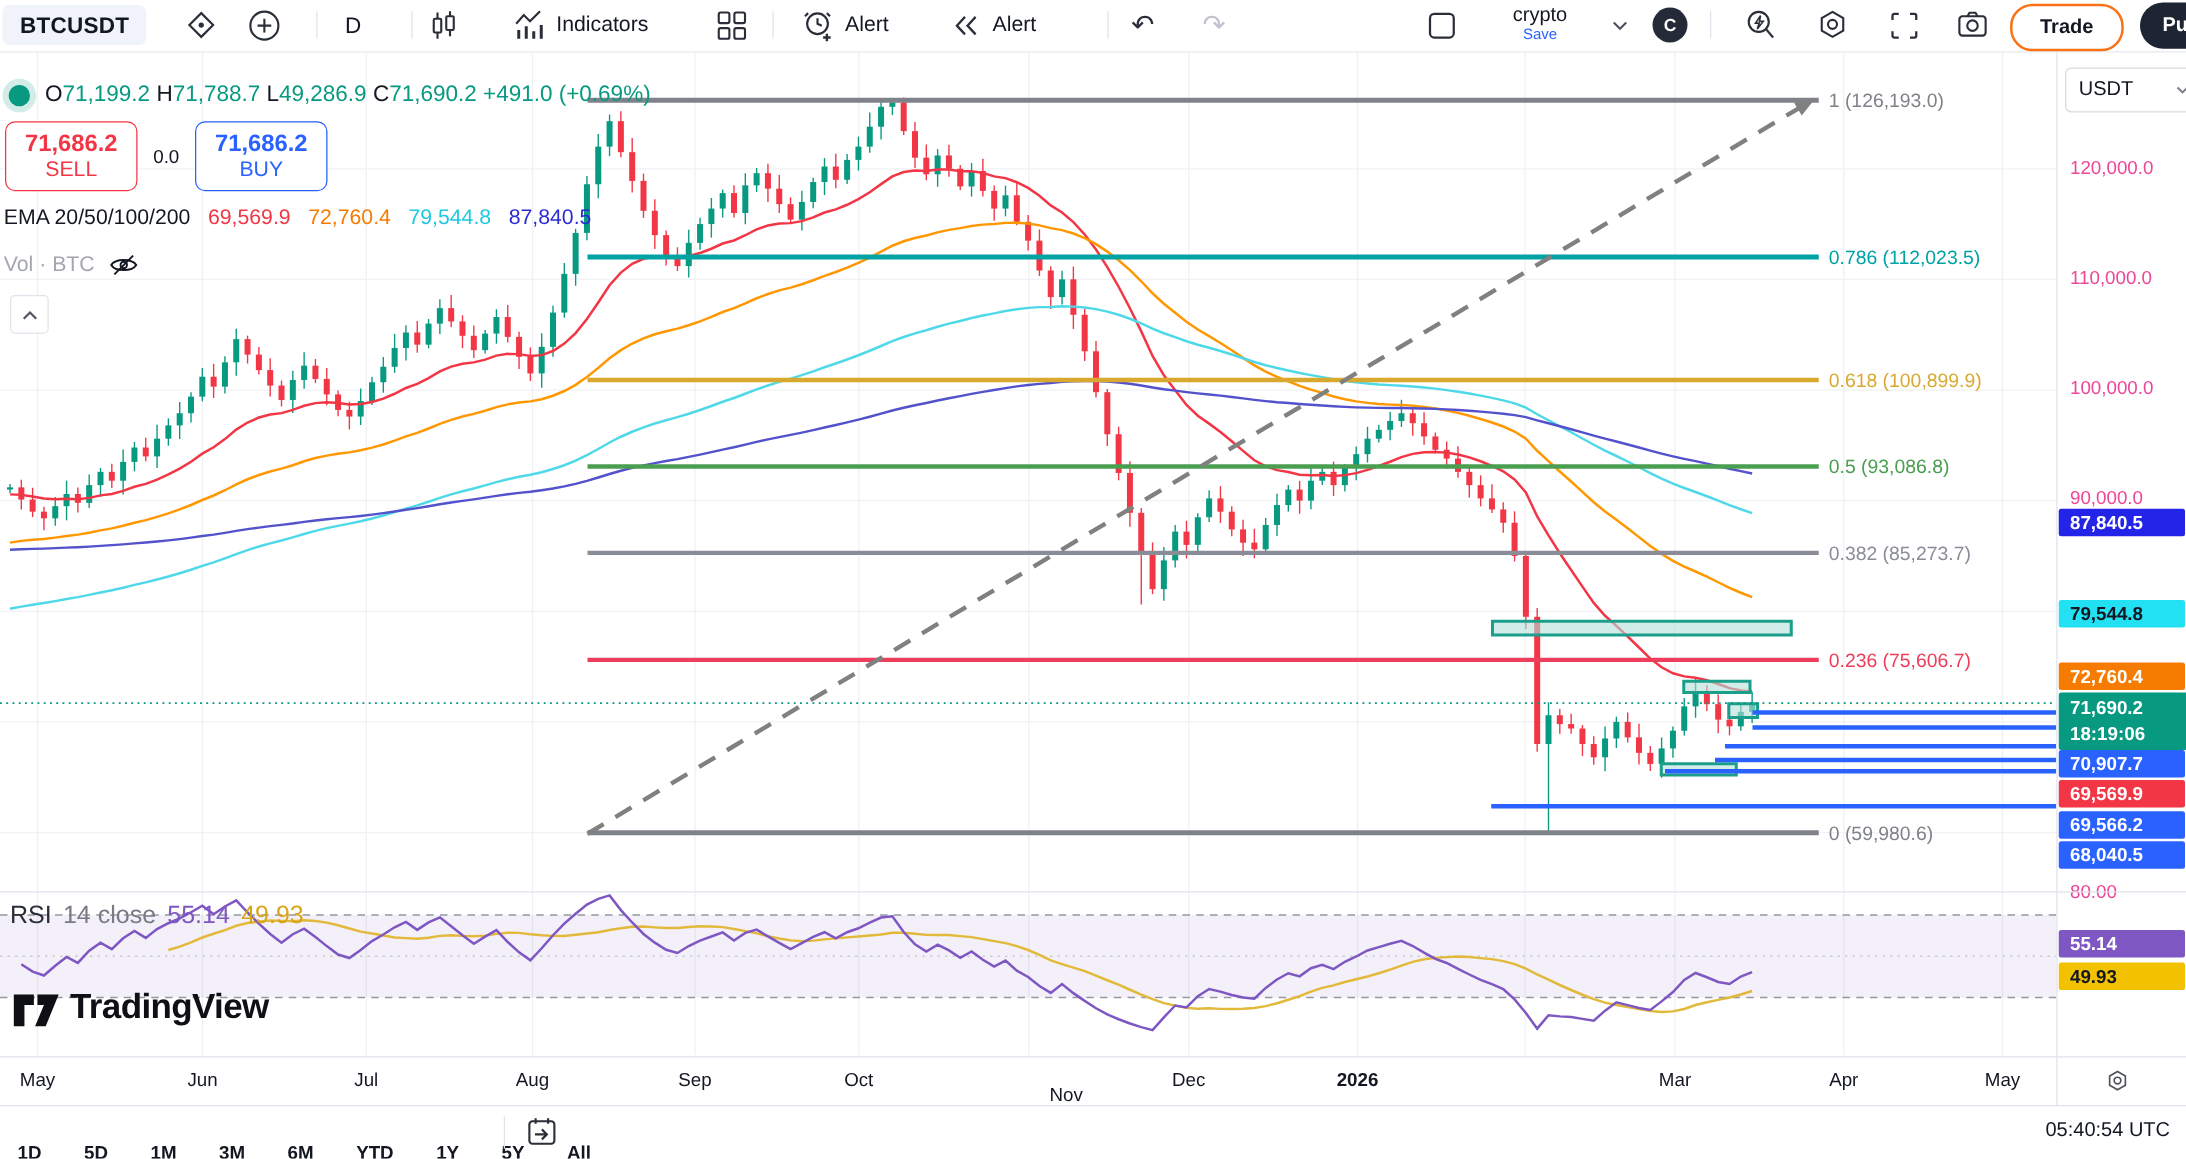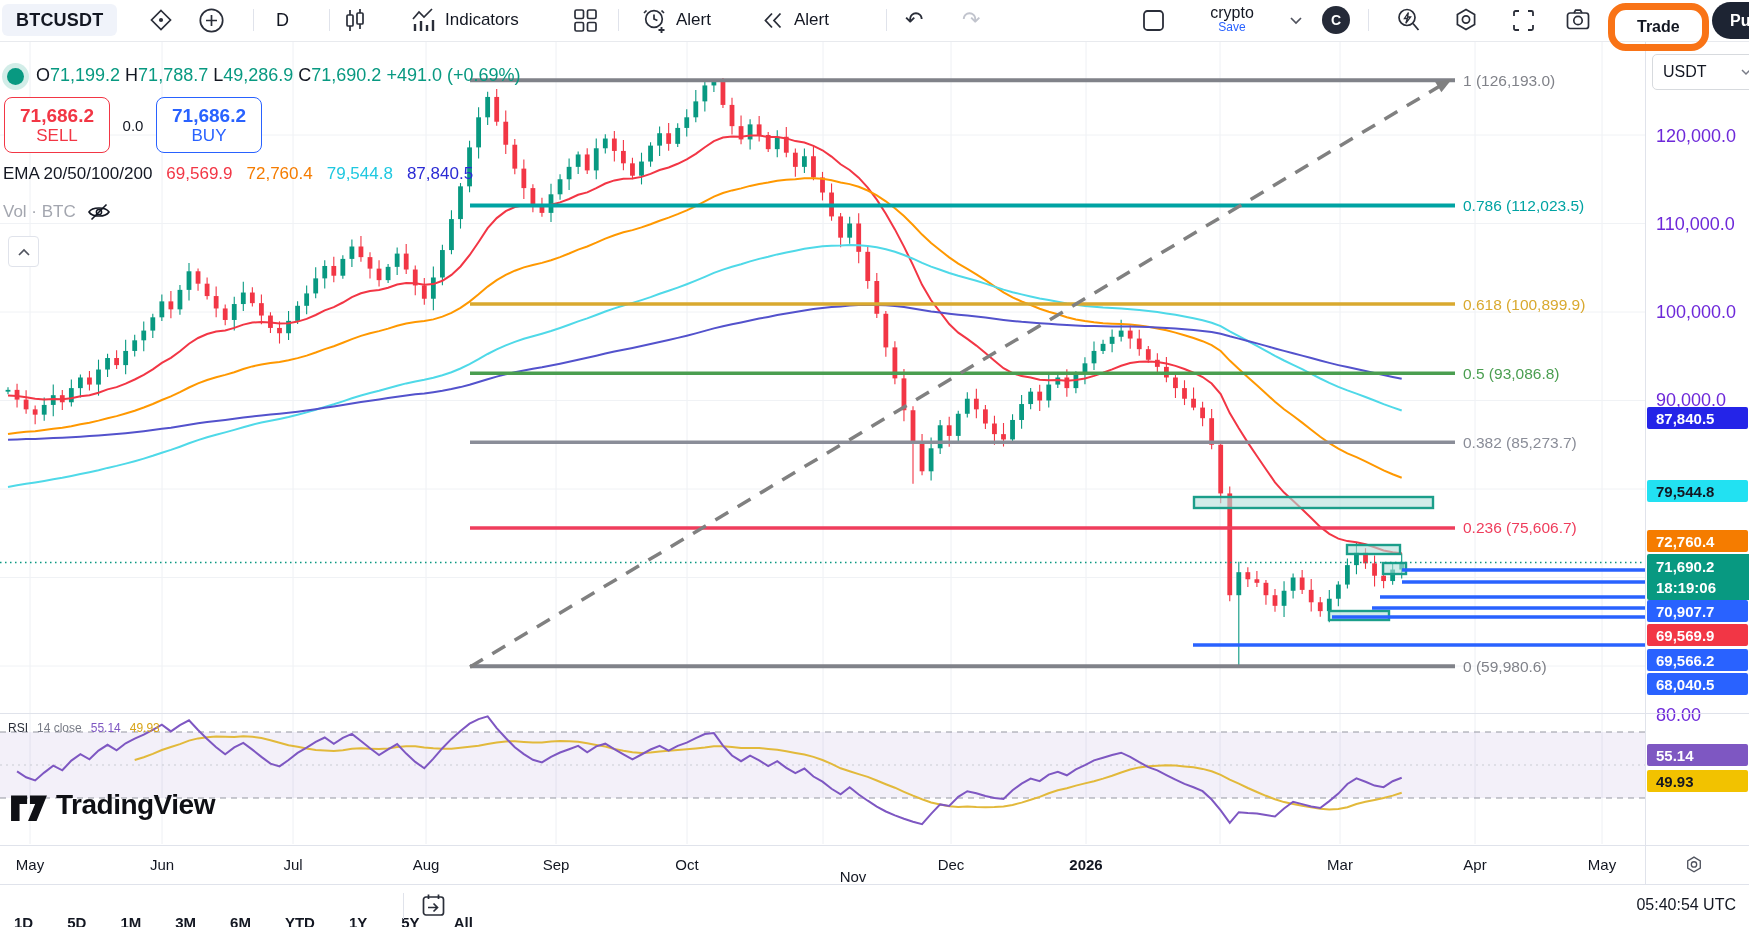--- a/index.html
+++ b/index.html
@@ -15,21 +15,21 @@
   .tb-divider{position:absolute;top:9px;width:1px;height:22px;background:#e0e3eb;}
   .tb-text{font-size:17px;color:#131722;}
   .tf-d{font-size:18px;}
   .with-label{gap:7px;}
   .undo{color:#2a2e39;font-size:22px;} .redo{color:#c1c4cd;font-size:22px;}
   .crypto-block{flex-direction:column;justify-content:center;line-height:15px;align-items:center;}
   .crypto-name{font-size:16px;color:#131722;}
   .save-lbl{font-size:12px;color:#2962ff;}
   .avatar{width:28px;height:28px;border-radius:50%;background:#252a38;color:#fff;font-size:14px;
           font-weight:700;display:flex;align-items:center;justify-content:center;}
-  .trade-pill{border:7px solid #f97316;border-radius:18px;height:34px;top:3px;padding:0 22px;
+  .trade-pill{border:2px solid #f97316;border-radius:18px;height:34px;top:3px;padding:0 22px;
               font-size:16px;font-weight:600;}
   .publish-pill{background:#1d2433;color:#fff;border-radius:19px;height:37px;top:2px;padding:0 18px;
                 font-size:16px;font-weight:600;display:flex;align-items:center;}
   
   .legend-row{position:absolute;left:36px;top:65px;font-size:18px;z-index:20;white-space:nowrap;}
   .legend-row b{font-weight:400;color:#131722;}
   .legend-row span.val{color:#089981;}
   .legend-dot{position:absolute;left:7px;top:68px;width:17px;height:17px;border-radius:50%;
               background:#089981;box-shadow:0 0 0 5px rgba(8,153,129,.18);z-index:20;}
   .trade-widget{position:absolute;left:4px;top:97px;display:flex;align-items:center;z-index:20;}
@@ -39,30 +39,30 @@
   .tw-buy{border:1.5px solid #2962ff;color:#2962ff;margin-left:0;}
   .tw-price{font-size:19px;font-weight:700;line-height:22px;}
   .tw-side{font-size:17px;line-height:18px;}
   .tw-spread{width:46px;text-align:center;font-size:15px;color:#131722;}
   .ema-row{position:absolute;left:3px;top:164px;font-size:17px;z-index:20;display:flex;gap:14px;white-space:nowrap;}
   .vol-row{position:absolute;left:3px;top:199px;font-size:17px;color:#a3a6af;z-index:20;display:flex;
            align-items:center;gap:10px;}
   .collapse-btn{position:absolute;left:8px;top:236px;width:29px;height:29px;border:1px solid #e0e3eb;
                 border-radius:4px;background:#fff;color:#787b86;display:flex;align-items:center;
                 justify-content:center;font-size:14px;z-index:20;cursor:pointer;}
-  .rsi-legend{position:absolute;left:8px;top:721px;font-size:12px;z-index:20;display:flex;gap:9px;
+  .rsi-legend{position:absolute;left:8px;top:721px;font-size:20px;z-index:20;display:flex;gap:9px;
               align-items:center;white-space:nowrap;color:#2a2e39;}
   .tv-logo{position:absolute;left:10px;top:788px;display:flex;align-items:center;gap:8px;z-index:21;cursor:pointer;}
   .tv-logo-text{font-size:28px;font-weight:700;color:#0f1015;letter-spacing:-.5px;}
   
   .price-axis{position:absolute;left:1646px;top:41px;width:103px;height:844px;background:#fff;z-index:15;cursor:ns-resize;}
   .axis-border{position:absolute;left:1645px;top:41px;width:1px;height:843px;background:#e0e3eb;z-index:16;}
   .usdt-box{position:absolute;left:6px;top:13px;width:90px;height:34px;border:1px solid #d7dade;border-radius:5px;
             display:flex;align-items:center;justify-content:space-between;padding:0 10px;font-size:16px;cursor:pointer;}
-  .ax-plain{position:absolute;left:10px;font-size:18px;color:#6d28d9;}
+  .ax-plain{position:absolute;left:10px;font-size:15px;color:#ec4899;}
   .ax-pill{position:absolute;left:1px;width:101px;height:22px;border-radius:2px;font-size:15px;font-weight:600;
            display:flex;align-items:center;padding-left:9px;box-sizing:border-box;}
   .ax-current{position:absolute;left:1px;width:101px;border-radius:2px;color:#fff;font-size:15px;font-weight:600;
               padding:2px 0 2px 9px;line-height:21px;}
   
   .sep-h{position:absolute;left:0;width:1749px;height:1px;background:#e0e3eb;z-index:18;}
   
   .time-axis{position:absolute;left:0;top:846px;width:1749px;height:38px;background:#fff;z-index:15;cursor:ew-resize;}
   .ta-label{position:absolute;top:10px;font-size:15px;color:#131722;transform:translateX(-50%);}
   .ta-gear{position:absolute;left:1683px;top:8px;color:#50535e;cursor:pointer;}

